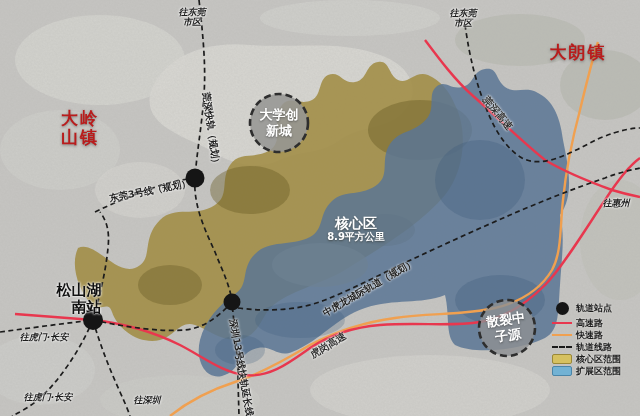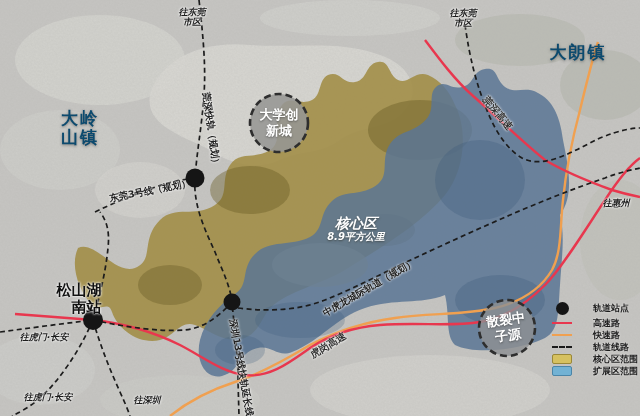--- a/index.html
+++ b/index.html
@@ -2,42 +2,42 @@
 <html><head>
 <meta charset="utf-8">
 <style>
   html,body{margin:0;padding:0;background:#888;}
   .stage{position:relative;width:640px;height:416px;overflow:hidden;
          font-family:"DejaVu Sans",sans-serif;background:#c6c5c2;}
   .stage svg{position:absolute;left:0;top:0;}
   .lbl{position:absolute;transform:translate(-50%,-50%);white-space:nowrap;
        font-weight:bold;line-height:1.1;}
   .lbl.rot{transform:translate(-50%,-50%) rotate(var(--r,0deg));}
-  .town{color:#0c4a6e;font-size:17px;letter-spacing:2px;text-align:left;
+  .town{color:#b91c1c;font-size:17px;letter-spacing:2px;text-align:left;
         text-shadow:0 1px 3px rgba(60,60,60,.55);}
-  .zone-lbl{color:#fff;text-align:center;text-shadow:0 1px 2px rgba(40,40,30,.6);font-style:italic;}
+  .zone-lbl{color:#fff;text-align:center;text-shadow:0 1px 2px rgba(40,40,30,.6);}
   .zone-lbl .l1{font-size:14px;}
   .zone-lbl .l2{font-size:10px;}
   .circle-lbl{color:#fff;text-align:center;font-size:13px;font-weight:bold;
               text-shadow:0 1px 2px rgba(50,50,50,.55);line-height:1.25;}
   .dir{color:#1c1c1c;font-size:9px;text-align:center;
        text-shadow:0 0 2px #fff,0 0 3px rgba(255,255,255,.9);font-style:italic;}
   .railtxt{color:#222;font-size:9.5px;
        text-shadow:0 0 2px #fff,0 0 3px rgba(255,255,255,.85);}
   .roadtxt{color:#333;font-size:10px;
        text-shadow:0 0 2px #fff,0 0 3px rgba(255,255,255,.85);}
   .sta-lbl{color:#111;font-size:15px;text-align:right;
        text-shadow:0 0 2px #fff,0 0 3px rgba(255,255,255,.9);}
   
   .legend{position:absolute;left:551px;top:299px;display:flex;
           flex-direction:column;}
   .lg-row{display:flex;align-items:center;height:12px;}
   .lg-row.first{height:18px;}
   .lg-ic{width:22px;display:flex;justify-content:center;align-items:center;flex:none;}
-  .lg-txt{font-size:9px;font-weight:bold;color:#1a1a1a;margin-left:20px;
+  .lg-txt{font-size:9px;font-weight:bold;color:#1a1a1a;margin-left:3px;
           text-shadow:0 0 2px rgba(255,255,255,.8);}
   .ic-station{width:13px;height:13px;border-radius:50%;background:#151515;}
   .ic-exp{width:20px;height:0;border-top:2.5px solid #e8374e;}
   .ic-fast{width:20px;height:0;border-top:2.5px solid #f0a050;}
   .ic-rail{width:20px;height:0;border-top:2px dashed #1a1a1a;}
   .ic-core{width:18px;height:8px;background:#d6c160;border:1px solid #9a8838;border-radius:2px;}
   .ic-ext{width:18px;height:8px;background:#72b2d4;border:1px solid #4a85a8;border-radius:2px;}
 </style>
 </head>
 <body>

